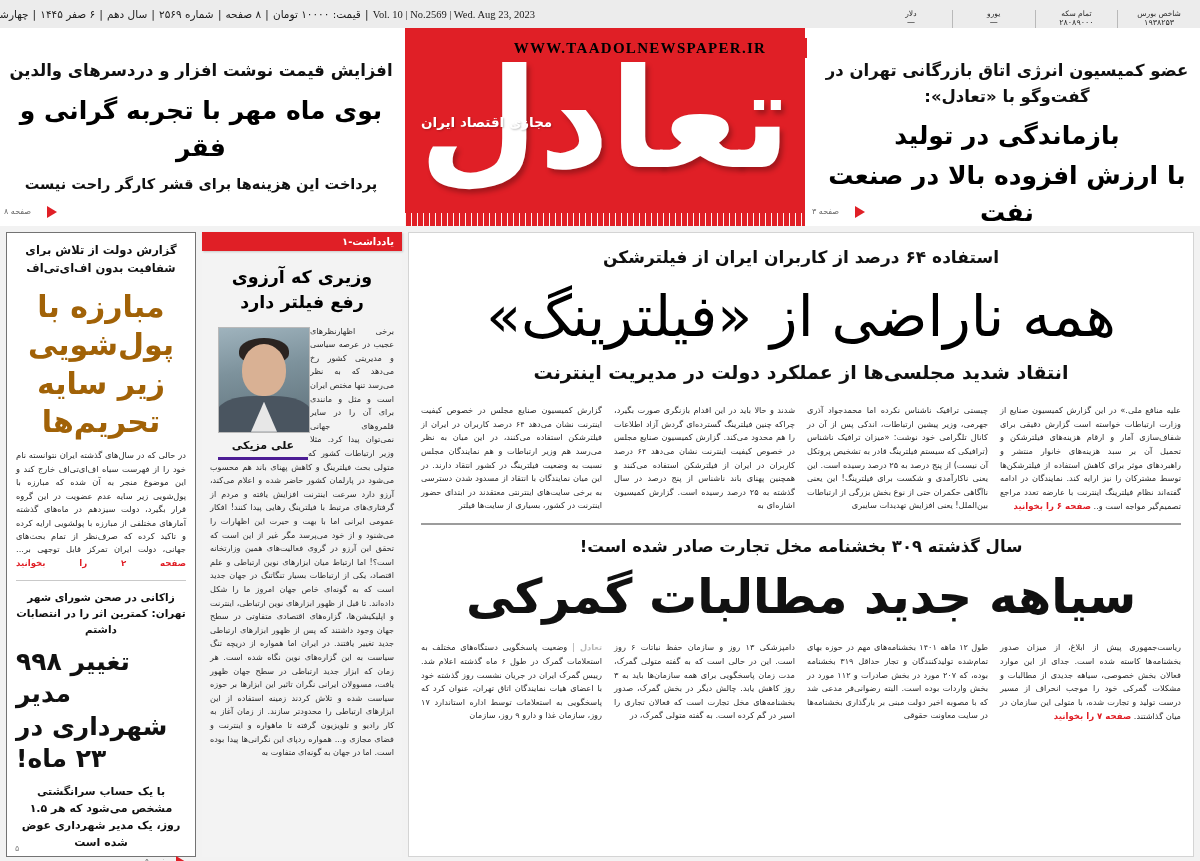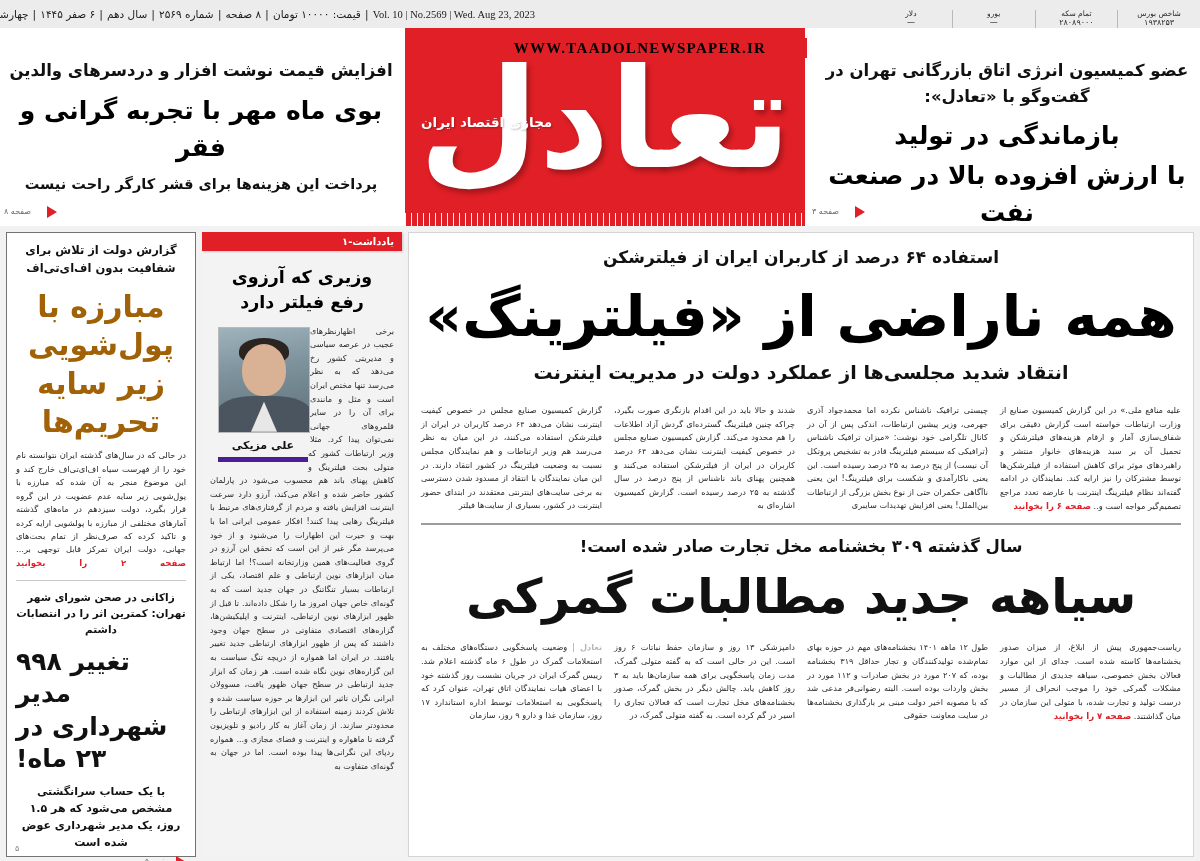--- a/index.html
+++ b/index.html
@@ -190,34 +190,34 @@
     width:92px;height:36px;background:#4a5560;border-radius:40% 40% 0 0;
   }
   .note-photo .shirt{
     position:absolute;left:50%;bottom:0;transform:translateX(-50%);
     width:26px;height:30px;background:#e7e7e7;
     clip-path:polygon(50% 0,100% 100%,0 100%);
   }
   .note-author{
     clear:none;float:left;width:90px;text-align:center;
     font-size:11px;font-weight:bold;padding-top:2px;color:#111;
-    border-bottom:5px solid #4c1d95;padding-bottom:5px;margin-left:8px;
+    border-bottom:3px solid #4c1d95;padding-bottom:5px;margin-left:8px;
   }
   .note-body{
     font-size:8.1px;line-height:1.68;text-align:justify;color:#2b2b2b;
   }
 
   
   .main-top{padding:12px 12px 6px;}
   .main-kicker{
     font-size:17px;font-weight:bold;text-align:center;color:#111;line-height:1.5;
     letter-spacing:-0.3px;
   }
   .main-title{
-    font-size:57px;font-weight:bold;text-align:center;color:#000;
+    font-size:57px;font-weight:normal;text-align:center;color:#000;
     line-height:1.16;margin:12px 0 10px;letter-spacing:-2.2px;
   }
   .main-sub{
     font-size:19px;font-weight:bold;text-align:center;color:#111;
     line-height:1.45;letter-spacing:-0.4px;margin-bottom:8px;
   }
   .main-cols{
     display:flex;flex-direction:row;gap:12px;padding:4px 12px 0;
   }
   .mcol{

